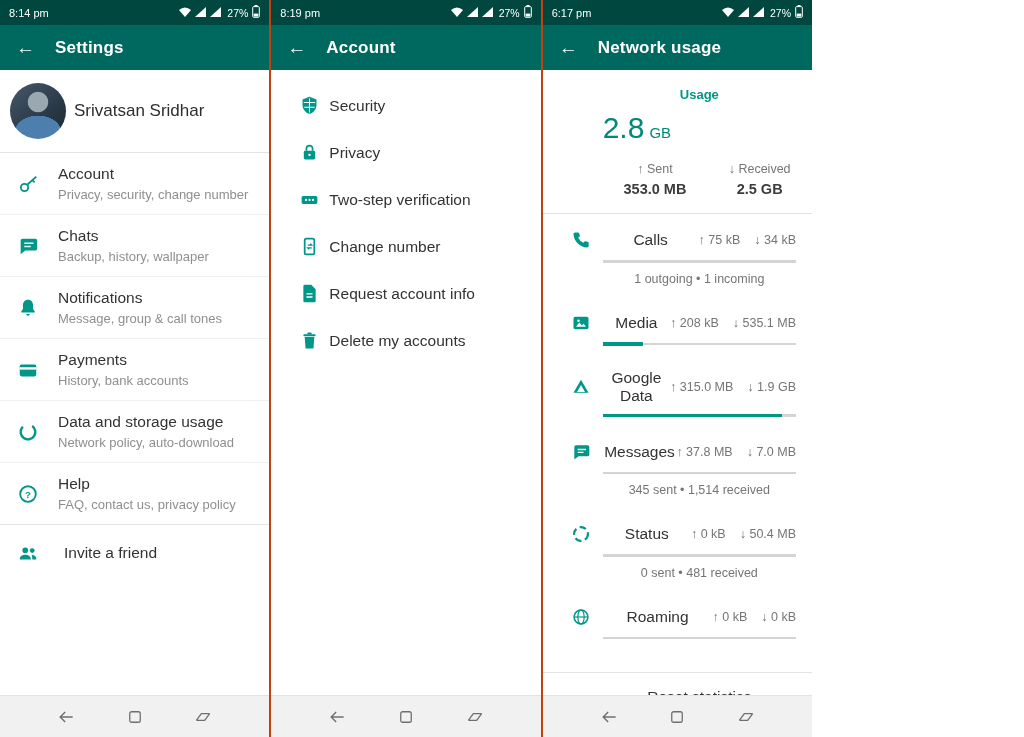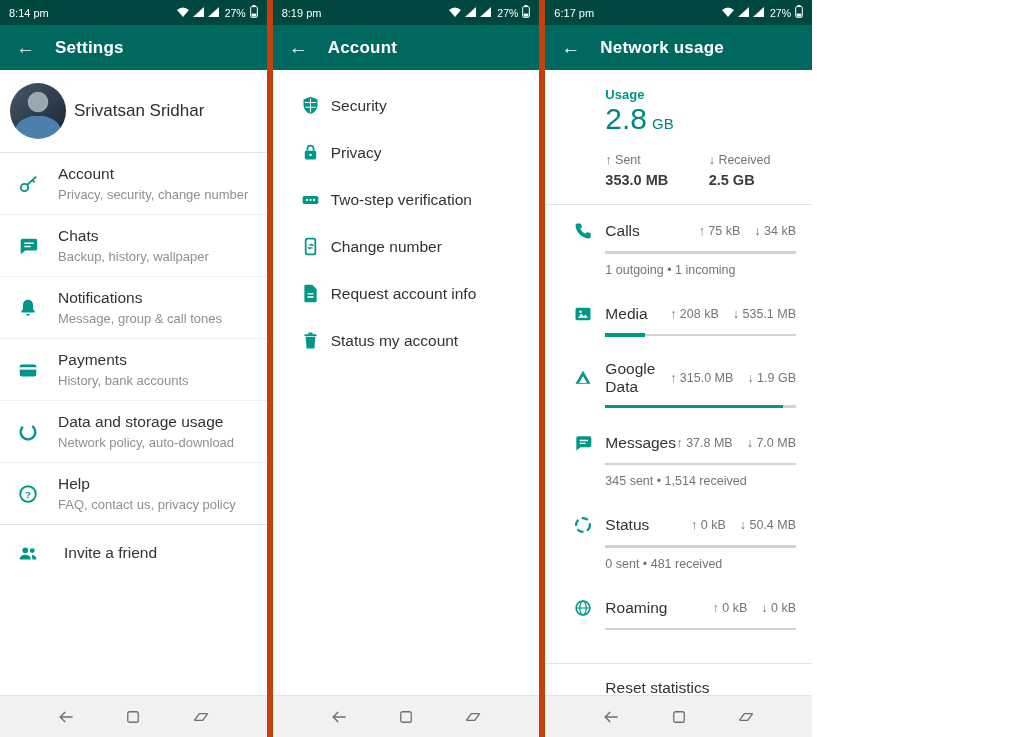--- a/index.html
+++ b/index.html
@@ -1,20 +1,20 @@
 <!DOCTYPE html>
 <html><head>
 <meta charset="utf-8">
 <style>
   * { margin:0; padding:0; box-sizing:border-box; }
   html,body { background:#fff; }
   body { font-family:"Liberation Sans","DejaVu Sans",sans-serif; }
   .screen { width:812px; height:737px; display:flex; background:#f9a8d4; overflow:hidden; }
   .panel { flex:1; display:flex; flex-direction:column; background:#fff; min-width:0; }
-  .panel + .panel { border-left:6px solid #c2410c; }
+  .panel + .panel { border-left:2px solid #c2410c;text-align:center; }
 
   
   .statusbar { height:25px; background:#00473f; color:#fff; display:flex; align-items:center; justify-content:space-between; padding:0 9px; font-size:11px; flex:0 0 auto; }
   .sb-icons { display:flex; align-items:center; gap:4px; }
   .sb-batt-text { font-size:10.5px; margin-left:2px; }
 
   
   .appbar { height:45px; background:#00695f; color:#fff; display:flex; align-items:center; padding:0 16px; gap:20px; flex:0 0 auto; }
   .back { font-size:19px; cursor:pointer; line-height:1; }
   .appbar-title { font-size:17px; font-weight:bold; letter-spacing:.2px; }
@@ -45,21 +45,21 @@
 
   
   .acct-list { padding-top:12px; }
   .acct-item { display:flex; align-items:center; height:47px; padding:0 16px 0 26px; cursor:pointer; }
   .acct-item .icon24 { margin-right:8px; }
   .acct-label { font-size:15.5px; color:#333; }
 
   
   .usage-block { padding:17px 16px 0 60px; }
   .usage-label { font-size:13px; font-weight:bold; color:#009688; }
-  .usage-value { color:#00897b; display:flex; align-items:baseline; gap:5px; }
+  .usage-value { margin-top:9px; color:#00897b; display:flex; align-items:baseline; gap:5px; }
   .usage-num { font-size:30px; }
   .usage-unit { font-size:15px; }
   .totals { display:flex; margin-top:17px; padding-left:60px; }
   .total-col { width:128px; }
   .t-label { font-size:12.5px; color:#757575; }
   .t-value { margin-top:5px; font-size:14.5px; font-weight:bold; color:#3c3c3c; }
   .totals-divider { margin-top:16px; }
   .net-section { padding-bottom:9px; }
   .net-row { display:flex; align-items:center; padding:15px 16px 9px 27px; }
   .icon22 { width:22px; height:22px; flex:0 0 auto; margin-right:11px; display:flex; align-items:center; justify-content:center; }
@@ -299,21 +299,21 @@
         <span class="acct-label">Request account info</span>
       </div>
       <div class="acct-item">
         <span class="icon24">
             <svg viewBox="0 0 24 24" width="21" height="21">
               <path fill="#009688" d="M6.5 8h11l-1 13.2h-9z"></path>
               <rect x="5" y="4.8" width="14" height="2.2" rx="1" fill="#009688"></rect>
               <rect x="9.5" y="2.8" width="5" height="2.4" rx="1" fill="#009688"></rect>
             </svg>
           </span>
-        <span class="acct-label">Status my account</span>
+        <span class="acct-label">Delete my accounts</span>
       </div>
     </div>
     <div class="navbar">
       <span class="nav-btn">
           <svg viewBox="0 0 24 24" width="20" height="20">
             <path d="M20 12H6 M11 6l-6 6 6 6" fill="none" stroke="#6f6f6f" stroke-width="1.7"></path>
           </svg>
         </span>
       <span class="nav-btn">
           <svg viewBox="0 0 24 24" width="18" height="18">

